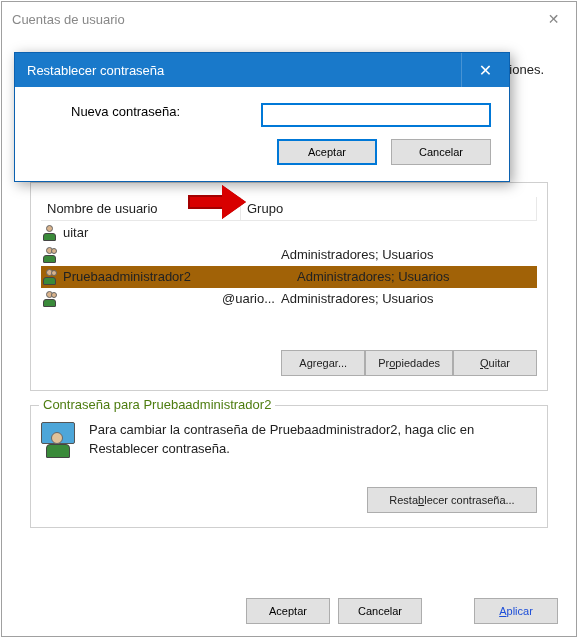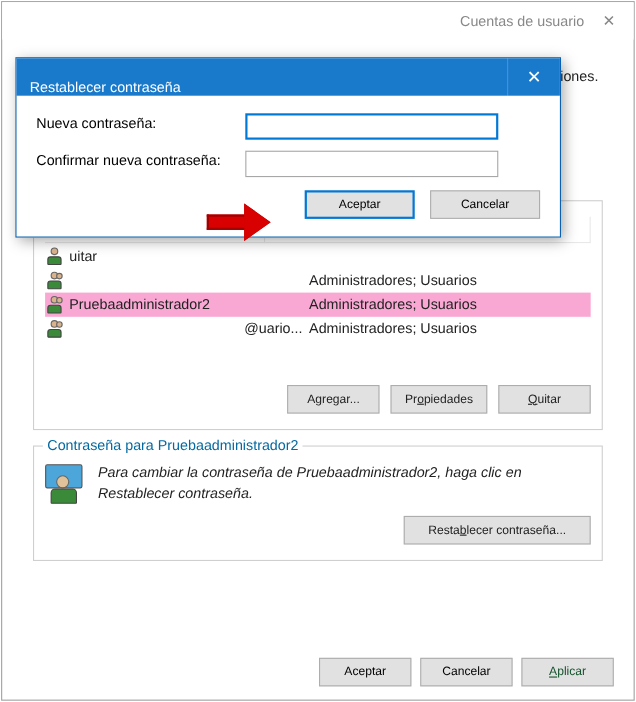--- a/index.html
+++ b/index.html
@@ -3,78 +3,78 @@
 <meta charset="utf-8">
 <style>
   * { box-sizing: border-box; font-family: "Segoe UI", Tahoma, sans-serif; }
   body { margin: 0; background: #fff; width: 578px; height: 638px; position: relative; overflow: hidden; }
   
   .window {
     position: absolute; width: 576px; height: 636px; top: 1px; left: 1px;
     border: 1px solid #a0a0a0; background: #fff;
   }
   .titlebar {
-    height: 34px; display: flex; align-items: center; justify-content: flex-end;
+    height: 34px; display: flex; align-items: center; justify-content: space-between;
     padding-left: 10px; background: #fff; color: #888;
   }
   .titlebar .title { font-size: 13px; }
   .titlebar .close { width: 45px; height: 100%; display:flex;align-items:center;justify-content:center; color:#888; font-size:14px;}
   
   .content { padding: 20px 28px 20px 28px; font-size: 13px; color: #222; }
   
   .intro-text { line-height: 1.5; margin-bottom: 12px; font-size: 13px;}
   
   .groupbox {
     border: 1px solid #cfcfcf; padding: 14px 10px 14px 10px; margin-bottom: 14px; position: relative;
   }
   .groupbox .legend {
-    position: absolute; top: -9px; left: 8px; background: #fff; padding: 0 4px; font-size: 13px; color: #0369a1;
+    position: absolute; top: -9px; left: 8px; background: #fff; padding: 0 4px; font-size: 13px; color: #4d7c0f;
   }
   
   .table-header { display:flex; border-bottom:1px solid transparent; }
   .th { padding: 4px 6px; font-size:13px; border-right: 1px solid #e8e8e8; border-bottom:1px solid #e8e8e8; }
   .th.name { width: 200px; }
   .th.group { flex:1; }
   
   .row { display:flex; align-items:center; height: 22px; font-size:13px; }
-  .row.sel { background: #f9a8d4; }
+  .row.sel { background: #a16207; gap: 16px; }
   .cell-name { width: 240px; display:flex; align-items:center; gap:4px; padding-left:2px; }
   .cell-group { flex:1; }
   
   .uicon { width:16px; height:16px; position:relative; }
   .uicon .head { width:7px;height:7px;border-radius:50%; background:#d9b38c; border:1px solid #666; position:absolute; top:0; left:3px;}
   .uicon .body { width:13px;height:8px; background:#3a8a3a; border:1px solid #444; border-radius:3px 3px 1px 1px; position:absolute; bottom:0; left:0;}
   .uicon.multi .head2 { width:6px;height:6px;border-radius:50%; background:#d9b38c; border:1px solid #666; position:absolute; top:1px; left:8px;}
   .uicon.multi .body { background:#3a8a3a;}
   
   .btn {
     min-width: 84px; height: 26px; padding: 0 12px; border:1px solid #adadad; background:#e1e1e1;
     font-size:11px; display:inline-flex; align-items:center; justify-content:center; cursor:default;
   }
   .btn.default { border:2px solid #0078d7; padding: 0 11px; height:26px;}
-  .btn.disabled { color:#14532d; }
+  .btn.disabled { color:#1d4ed8;margin-left:44px; }
   .btn .ul { text-decoration: underline; }
   
-  .btnrow { display:flex; gap:10px; justify-content:flex-end; margin-top:10px;}
+  .btnrow { display:flex; justify-content:flex-end; margin-top:10px;}
   .big-uicon { width:36px; height:36px; position:relative; flex-shrink:0; margin-top:2px;}
   .big-uicon .screen { width:34px;height:22px;background:#4da6d9;border:1px solid #555;border-radius:2px;position:absolute;top:0;left:0;}
   .big-uicon .head { width:12px;height:12px;border-radius:50%;background:#e0c29a;border:1px solid #666;position:absolute;top:10px;left:10px;}
   .big-uicon .body { width:24px;height:14px;background:#3a8a3a;border:1px solid #444;border-radius:4px 4px 1px 1px;position:absolute;bottom:0;left:5px;}
   
   .modal {
     position:absolute; top:52px; left:14px; width:496px;
     border:1px solid #0b61b0; background:#fff; box-shadow: 3px 3px 12px rgba(0,0,0,.35);
     z-index: 10;
   }
   .modal .mtitle {
-    height:34px; background:#1979ca; color:#fff; display:flex; align-items:flex-end; justify-content:space-between; padding-left:12px;
+    height:34px; background:#1979ca; color:#fff; display:flex; align-items:center; justify-content:space-between; padding-left:12px;
     font-size:13px;
   }
   .modal .mclose { width:48px; height:100%; display:flex;align-items:center;justify-content:center; color:#fff; font-size:16px; border-left:1px solid rgba(255,255,255,.2);}
-  .modal .mbody { padding: 16px 18px 16px 18px; font-size:13px; }
+  .modal .mbody { padding: 16px 18px 16px 18px; font-size:13px;margin-left:38px; }
   .formrow { display:flex; align-items:flex-start; margin-bottom:10px; }
   .formrow label { width:190px; line-height:1.4; }
   .formrow input {
     width: 230px; height:24px; border:1px solid #a7a7a7; padding:0 4px; font-size:13px;
   }
   .formrow input.focus { border:2px solid #0078d7; height:24px; padding:0 3px;}
   .modal .mbtnrow { display:flex; gap:14px; justify-content:flex-end; margin-top:12px;}
   
   .arrow {
     position:absolute; top:187px; left:188px; width:60px; height:30px; z-index:20;
@@ -174,22 +174,22 @@
 
     <div class="groupbox">
       <div class="legend">Contraseña para Pruebaadministrador2</div>
       <div class="inner" style="display:flex; gap:12px; align-items:flex-start;">
         <div class="big-uicon">
           <div class="screen"></div>
             <div class="head"></div>
             <div class="body"></div>
         </div>
         <div style="flex:1">
-          <div style="line-height:1.5;font-style:italic;">Para cambiar la contraseña de Pruebaadministrador2, haga clic en Restablecer contraseña.</div>
-          <div class="btnrow" style="margin-top:10px;">
+          <div style="line-height:1.5;">Para cambiar la contraseña de Pruebaadministrador2, haga clic en Restablecer contraseña.</div>
+          <div class="btnrow" style="margin-top:28px;">
             <div class="btn" style="min-width:170px">
               <span>Resta<span class="ul">b</span>lecer contraseña...</span>
             </div>
           </div>
         </div>
       </div>
     </div>
 
   </div>
 
@@ -205,24 +205,20 @@
 <div class="modal">
   <div class="mtitle">
     <span>Restablecer contraseña</span>
     <div class="mclose">✕</div>
   </div>
   <div class="mbody">
     <div class="formrow">
       <label>Nueva contraseña:</label>
       <input type="password" class="focus" value="" style="">
     </div>
-    <div class="formrow">
-      <label>Confirmar nueva contraseña:</label>
-      <input type="password" value="" style="">
-    </div>
     <div class="mbtnrow">
       <div class="btn default" style="min-width:100px">Aceptar</div>
       <div class="btn" style="min-width:100px">Cancelar</div>
     </div>
   </div>
 </div>
 
 <div class="arrow">
   <div class="shaft"></div>
   <div class="head"></div>

